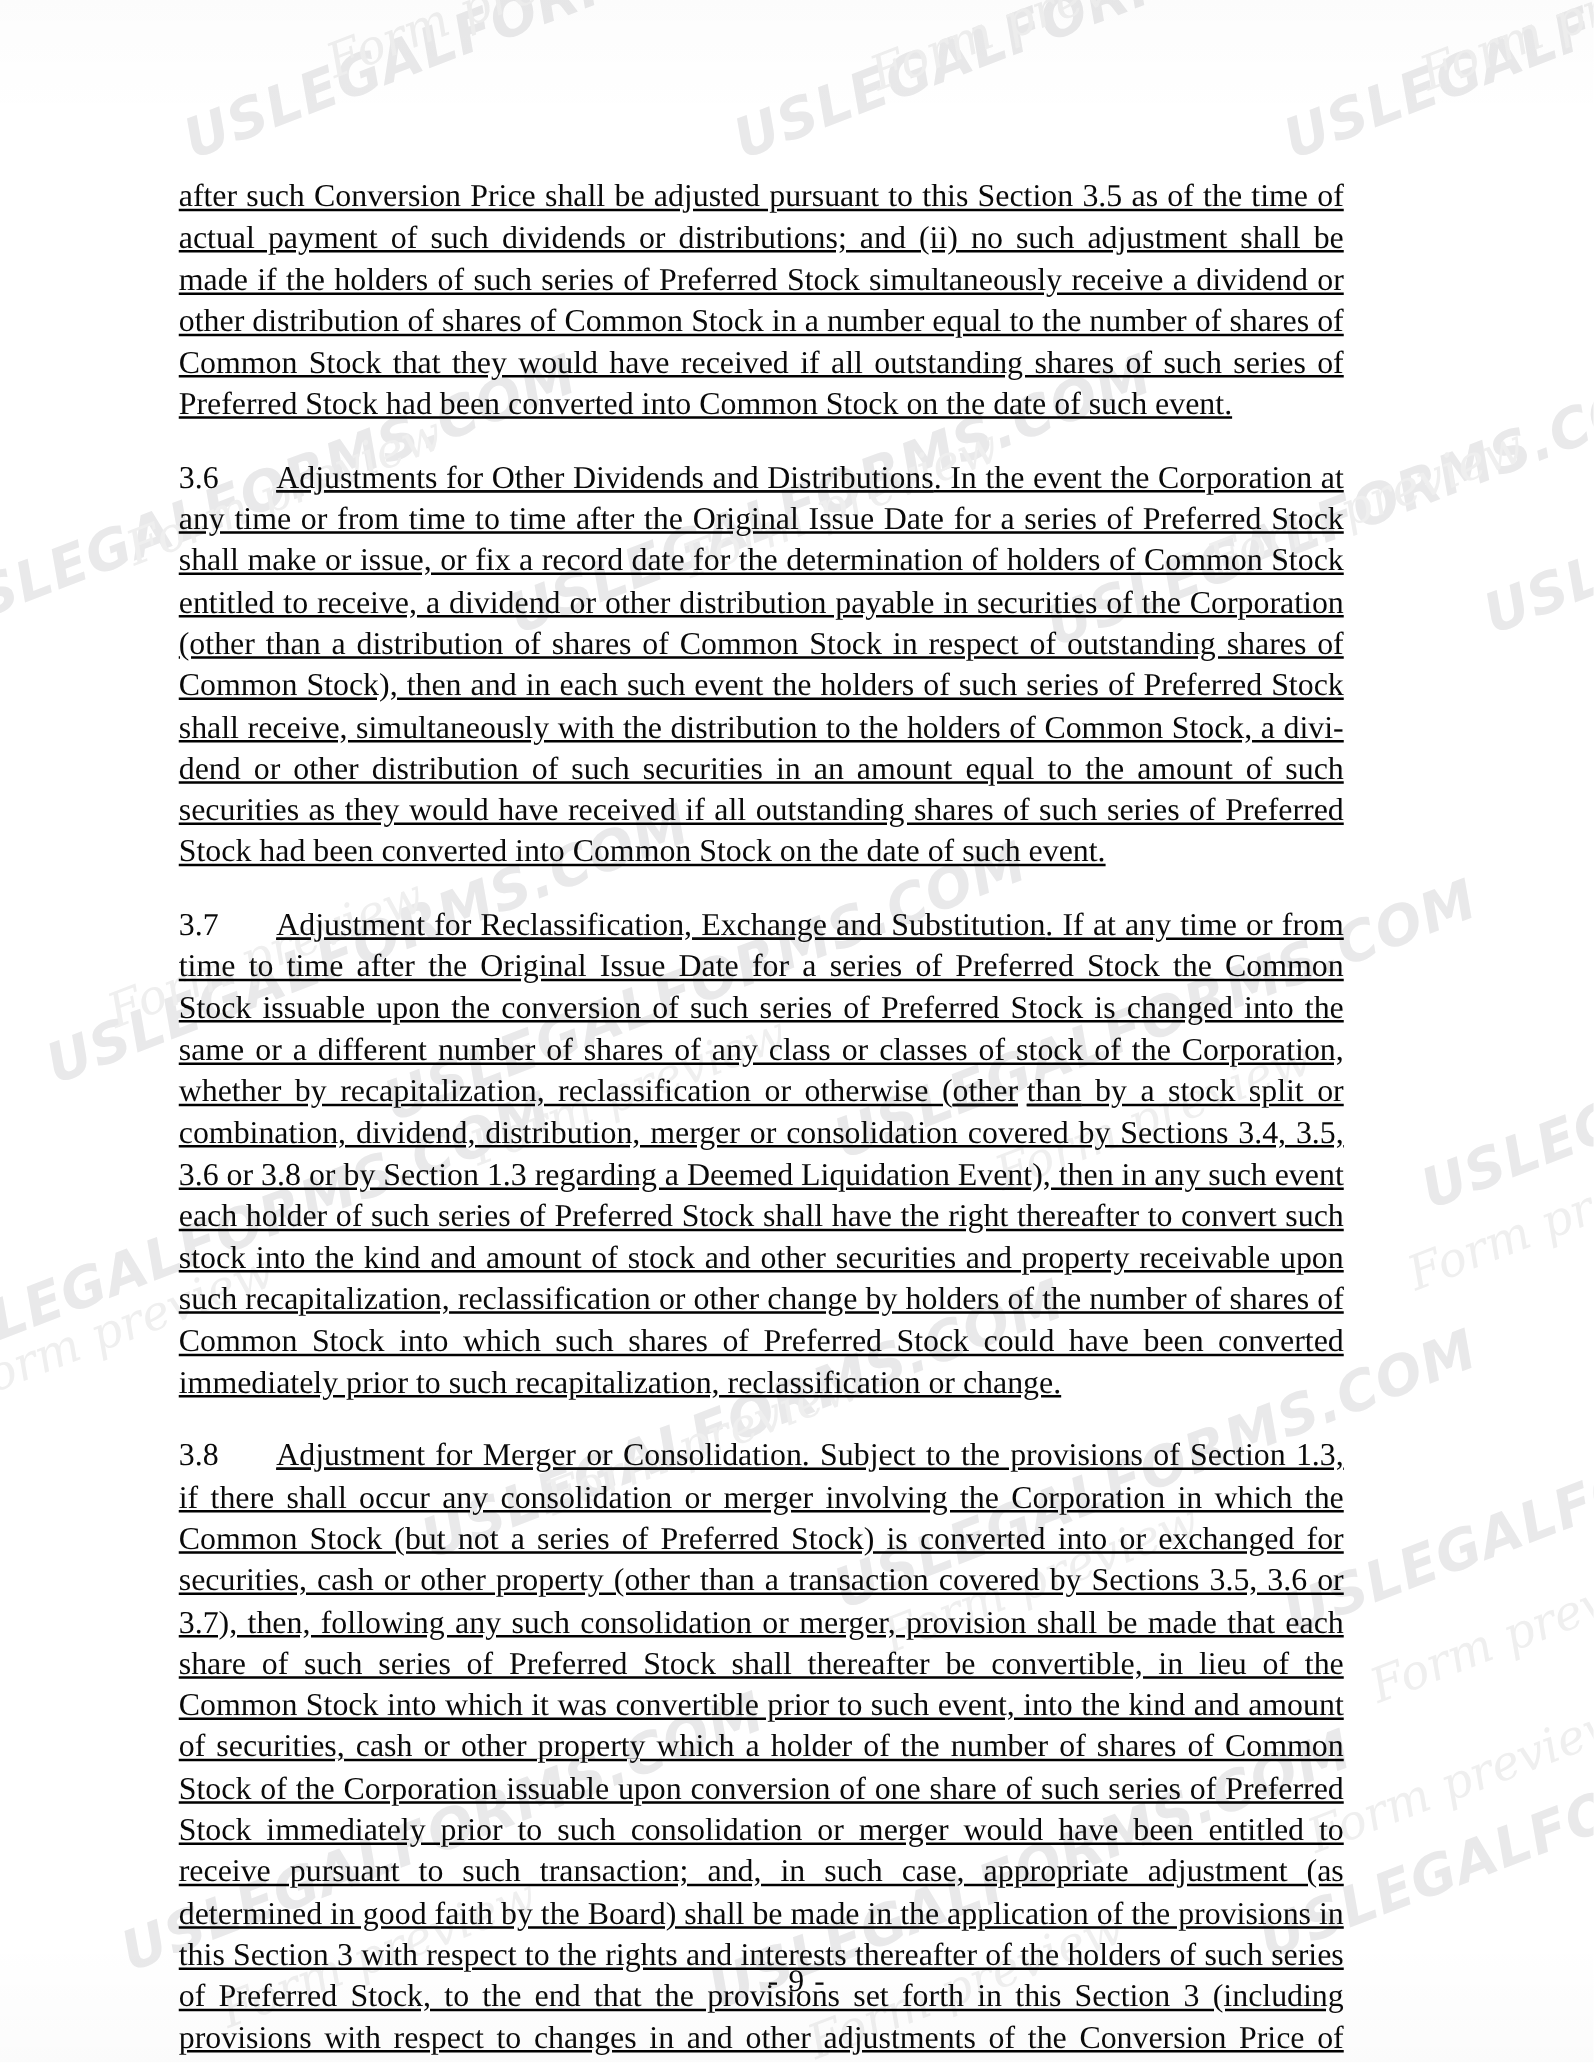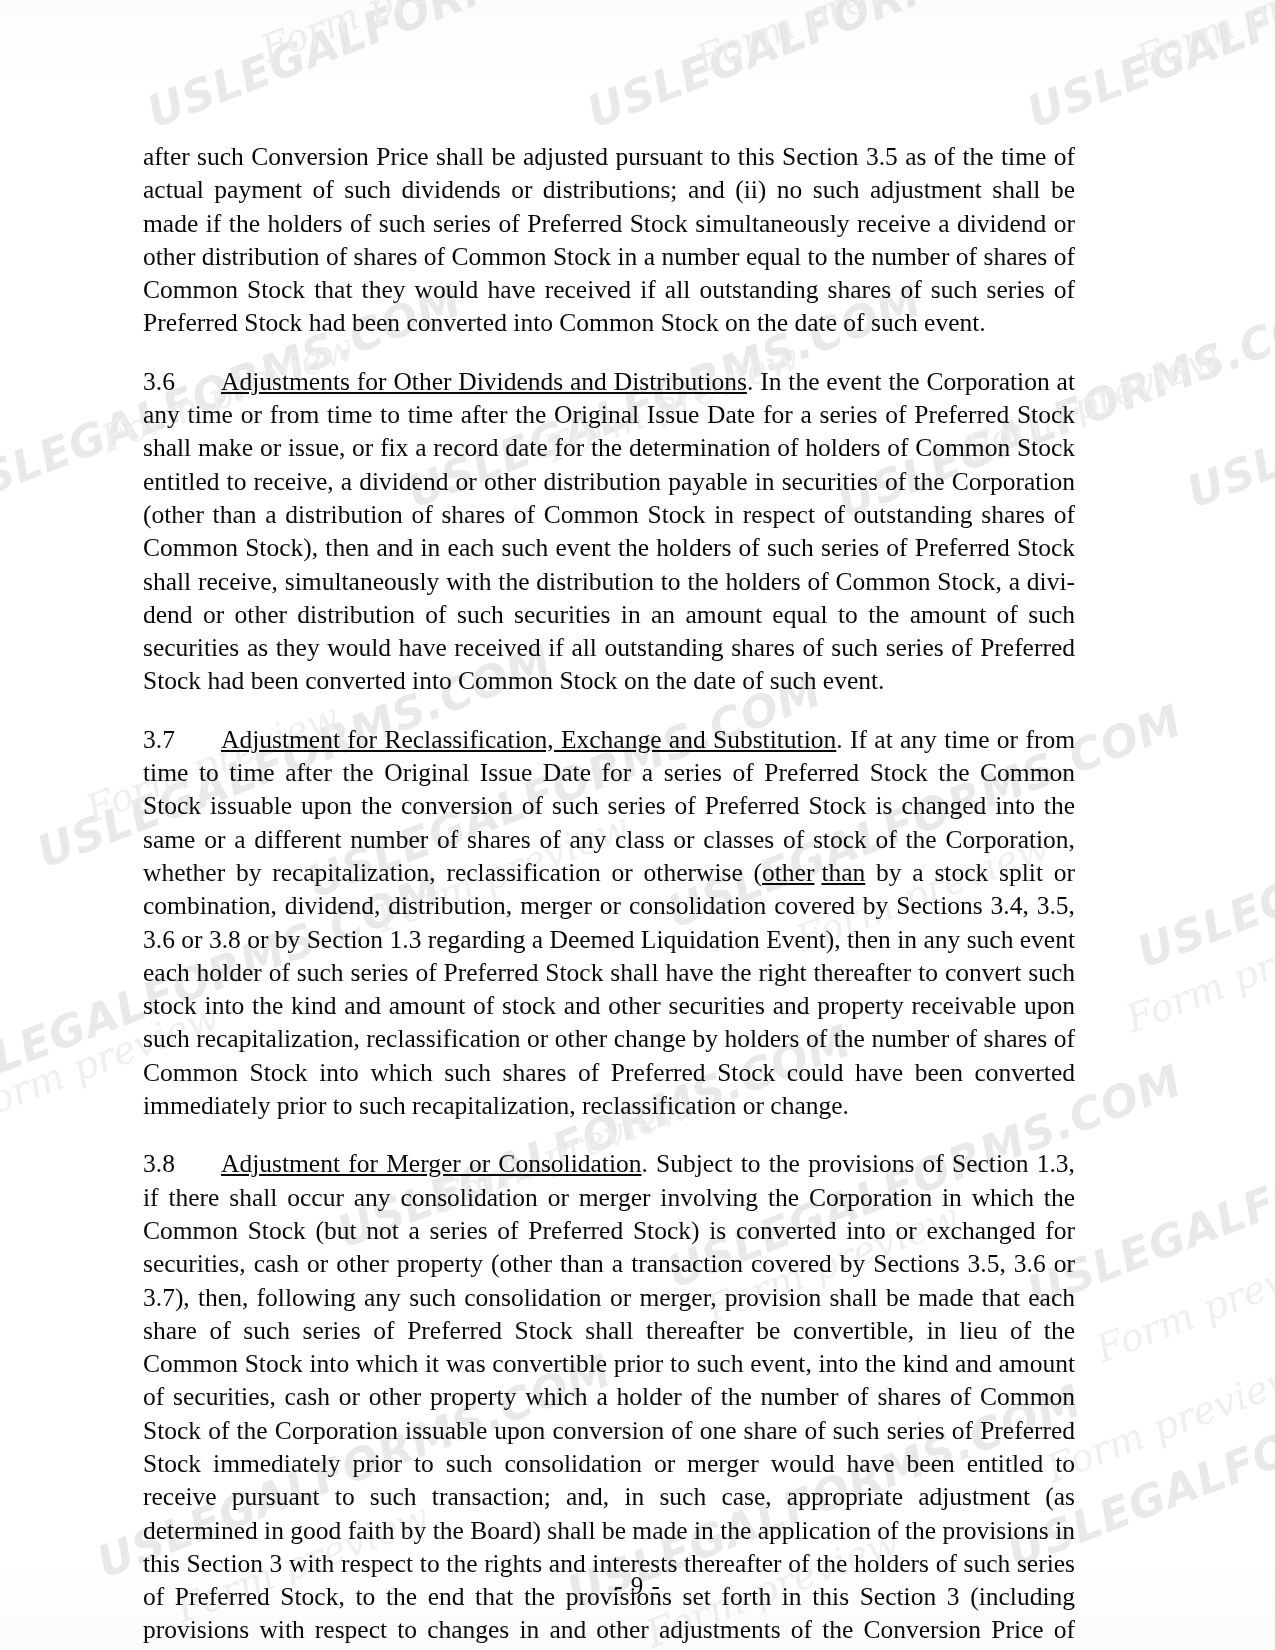--- a/index.html
+++ b/index.html
@@ -47,20 +47,21 @@
     transform-origin: left top;
   }
 
   
   #doc-layer {
     position: absolute;
     inset: 0;
     z-index: 3;
     padding: 140px 200px 0 143px;
     box-sizing: border-box;
+    text-decoration: underline;
   }
   .para {
     font-size: 25.5px;
     line-height: 33.3px;
     color: #0a0a0a;
     text-align: justify;
     text-justify: inter-word;
     margin: 0 0 25px 0;
     width: 932px;
     -webkit-hyphens: none;

